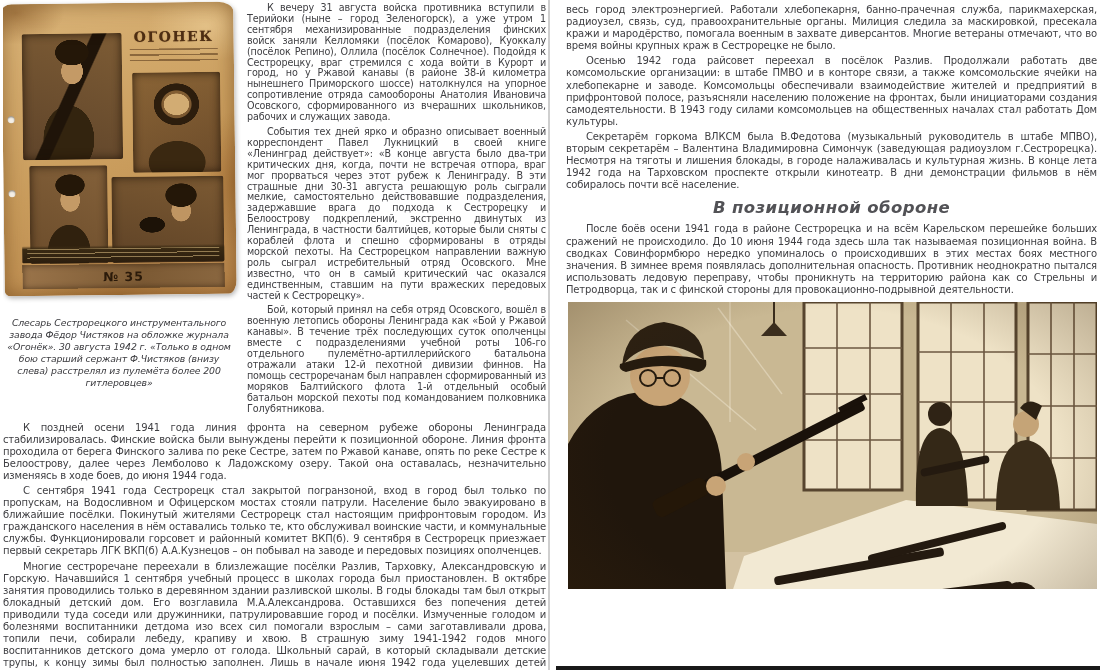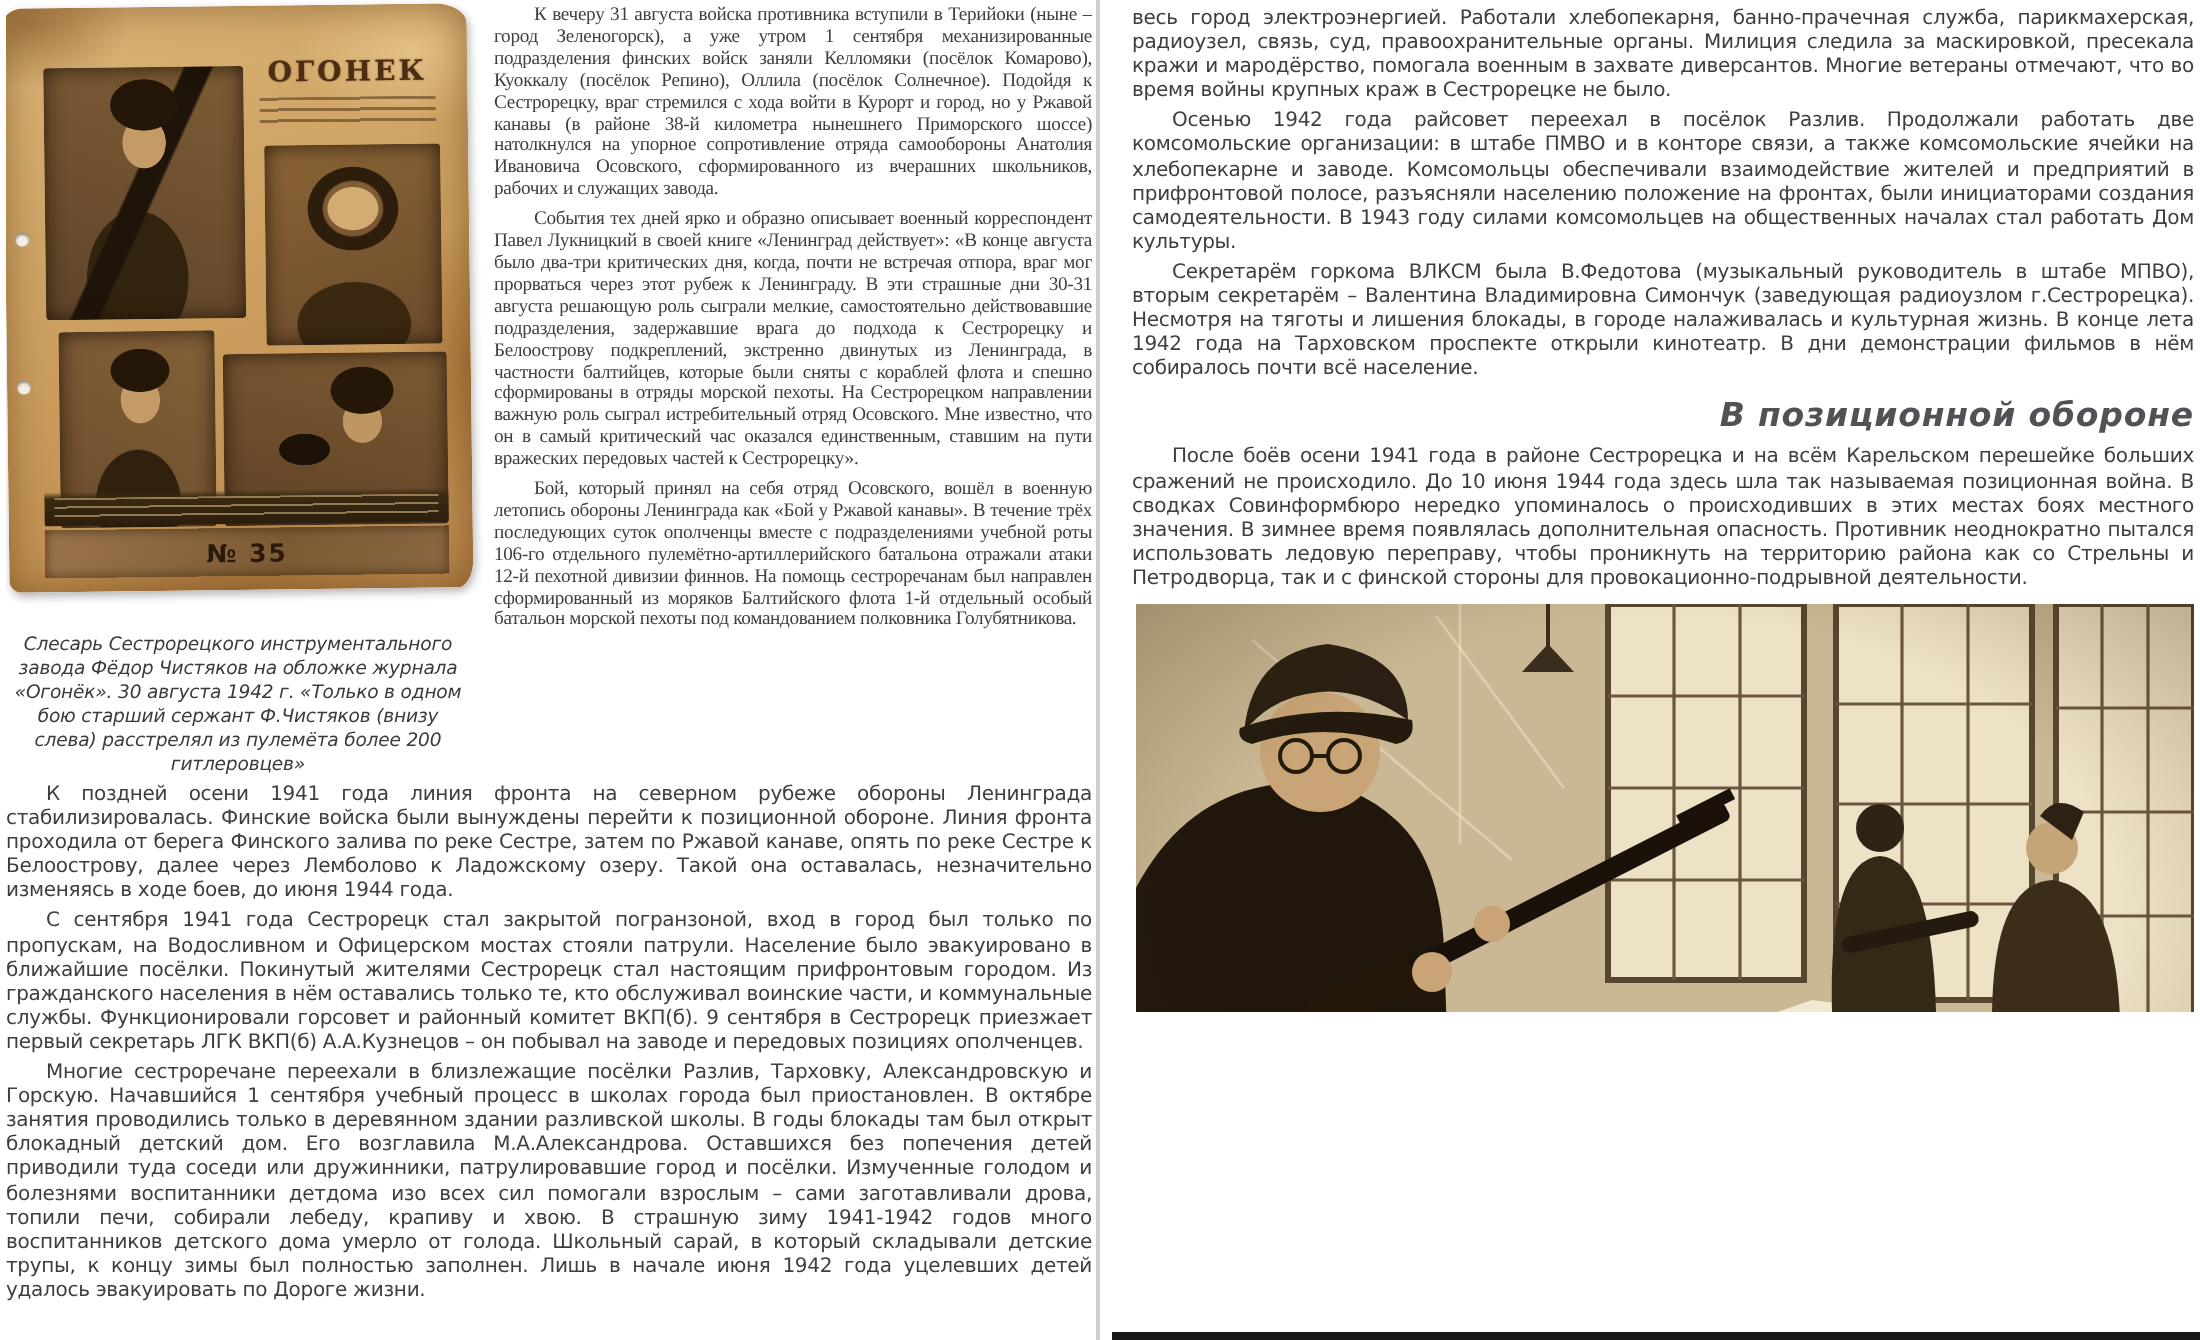--- a/index.html
+++ b/index.html
@@ -5,33 +5,33 @@
   html,body{margin:0;padding:0;background:#ffffff;}
   body{
     width:1100px;height:670px;overflow:hidden;
     font-family:"DejaVu Sans","Liberation Sans",sans-serif;
     color:#3e3e42;
   }
   .spread{position:relative;width:1100px;height:670px;background:#ffffff;}
 
   
   .page-left{position:absolute;left:3px;top:0;width:543px;height:670px;overflow:hidden;padding-top:3px;box-sizing:border-box;}
-  .page-right{position:absolute;left:566px;top:0;width:531px;height:506px;overflow:hidden;padding-top:4px;box-sizing:border-box;}
+  .page-right{position:absolute;left:566px;top:0;width:531px;height:589px;overflow:hidden;padding-top:4px;box-sizing:border-box;}
   .gutter{position:absolute;left:548px;top:0;width:2px;height:670px;background:#cfcfcf;}
 
   
   p.t{font-size:10px;line-height:12.1px;text-align:justify;margin:0 0 3px 0;text-indent:20px;letter-spacing:-0.15px;}
   p.noindent{text-indent:0;}
   .col p.t{font-size:9.6px;line-height:10.9px;margin:0 0 4px 0;}
-  h2.sec{font-size:16.5px;font-style:italic;font-weight:bold;text-align:right;color:#525256;margin:7px 0 6px 0;letter-spacing:0.4px;}
+  h2.sec{font-size:16.5px;font-style:italic;font-weight:bold;text-align:center;color:#525256;margin:7px 0 6px 0;letter-spacing:0.4px;}
 
   
   .top-block{display:flex;gap:8px;align-items:flex-start;margin-bottom:3px;}
   .figure{flex:0 0 236px;width:236px;}
-  .col{flex:1;min-width:0;font-family:Liberation Serif, serif;}
+  .col{flex:1;min-width:0;}
 
   
   .mag{
     position:relative;width:232px;height:292px;transform:rotate(-0.7deg);
     border-radius:10px 16px 8px 6px / 8px 10px 14px 6px;
     background:
       radial-gradient(ellipse 70px 45px at 6% 3%, rgba(110,60,15,0.45), transparent 70%),
       radial-gradient(ellipse 55px 100px at 100% 62%, rgba(150,95,40,0.5), transparent 72%),
       radial-gradient(ellipse 130px 60px at 50% 100%, rgba(150,98,42,0.45), transparent 70%),
       radial-gradient(ellipse 90px 55px at 88% 8%, rgba(236,205,150,0.65), transparent 65%),

